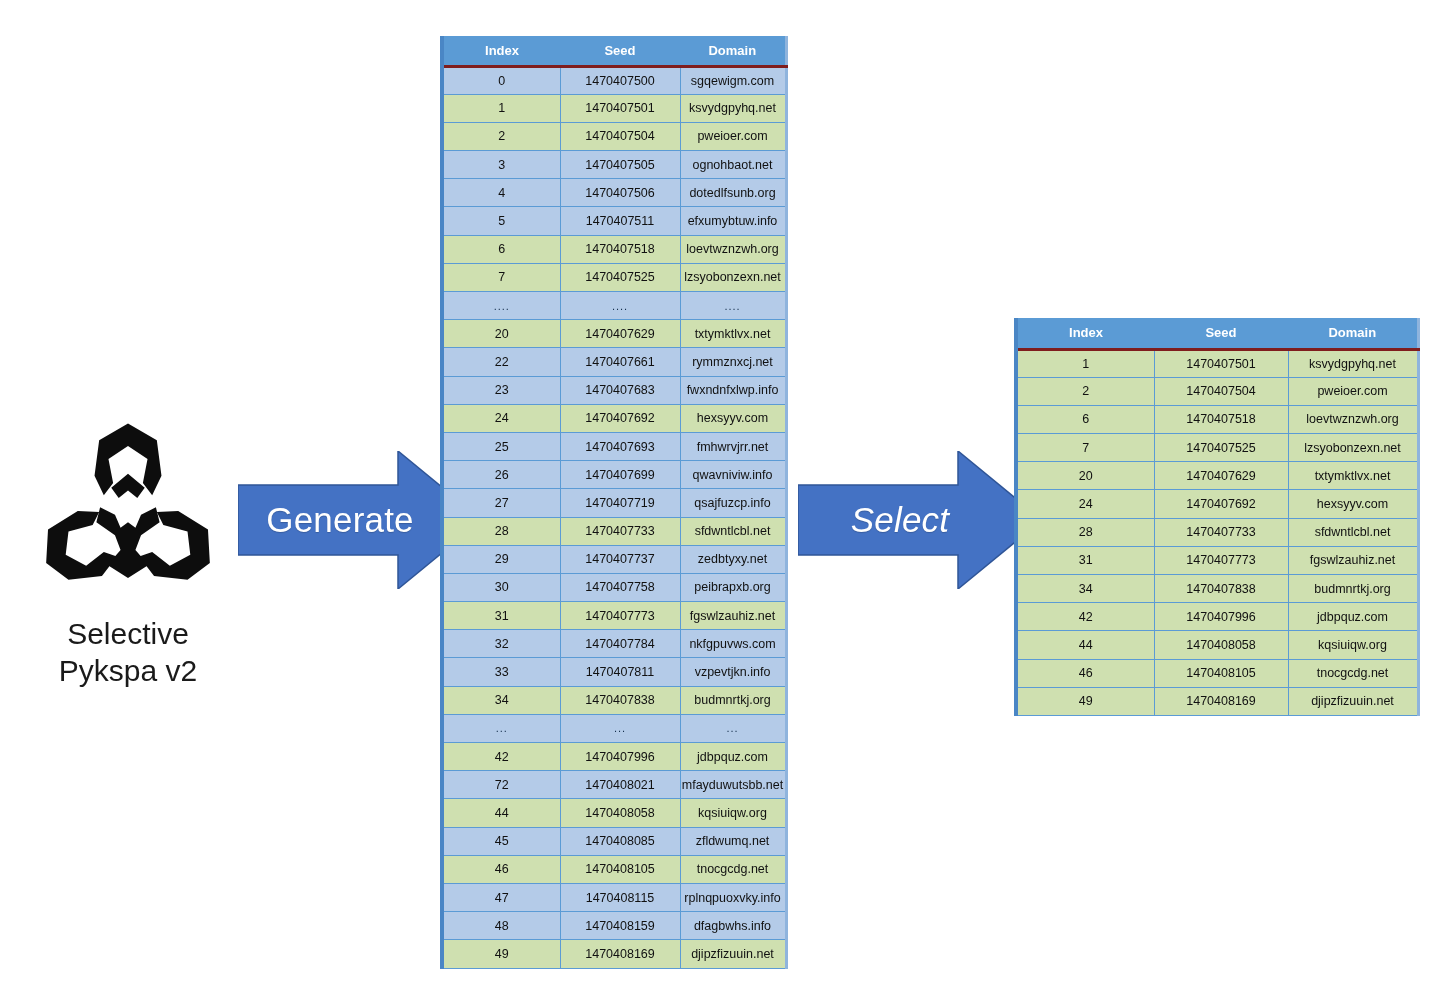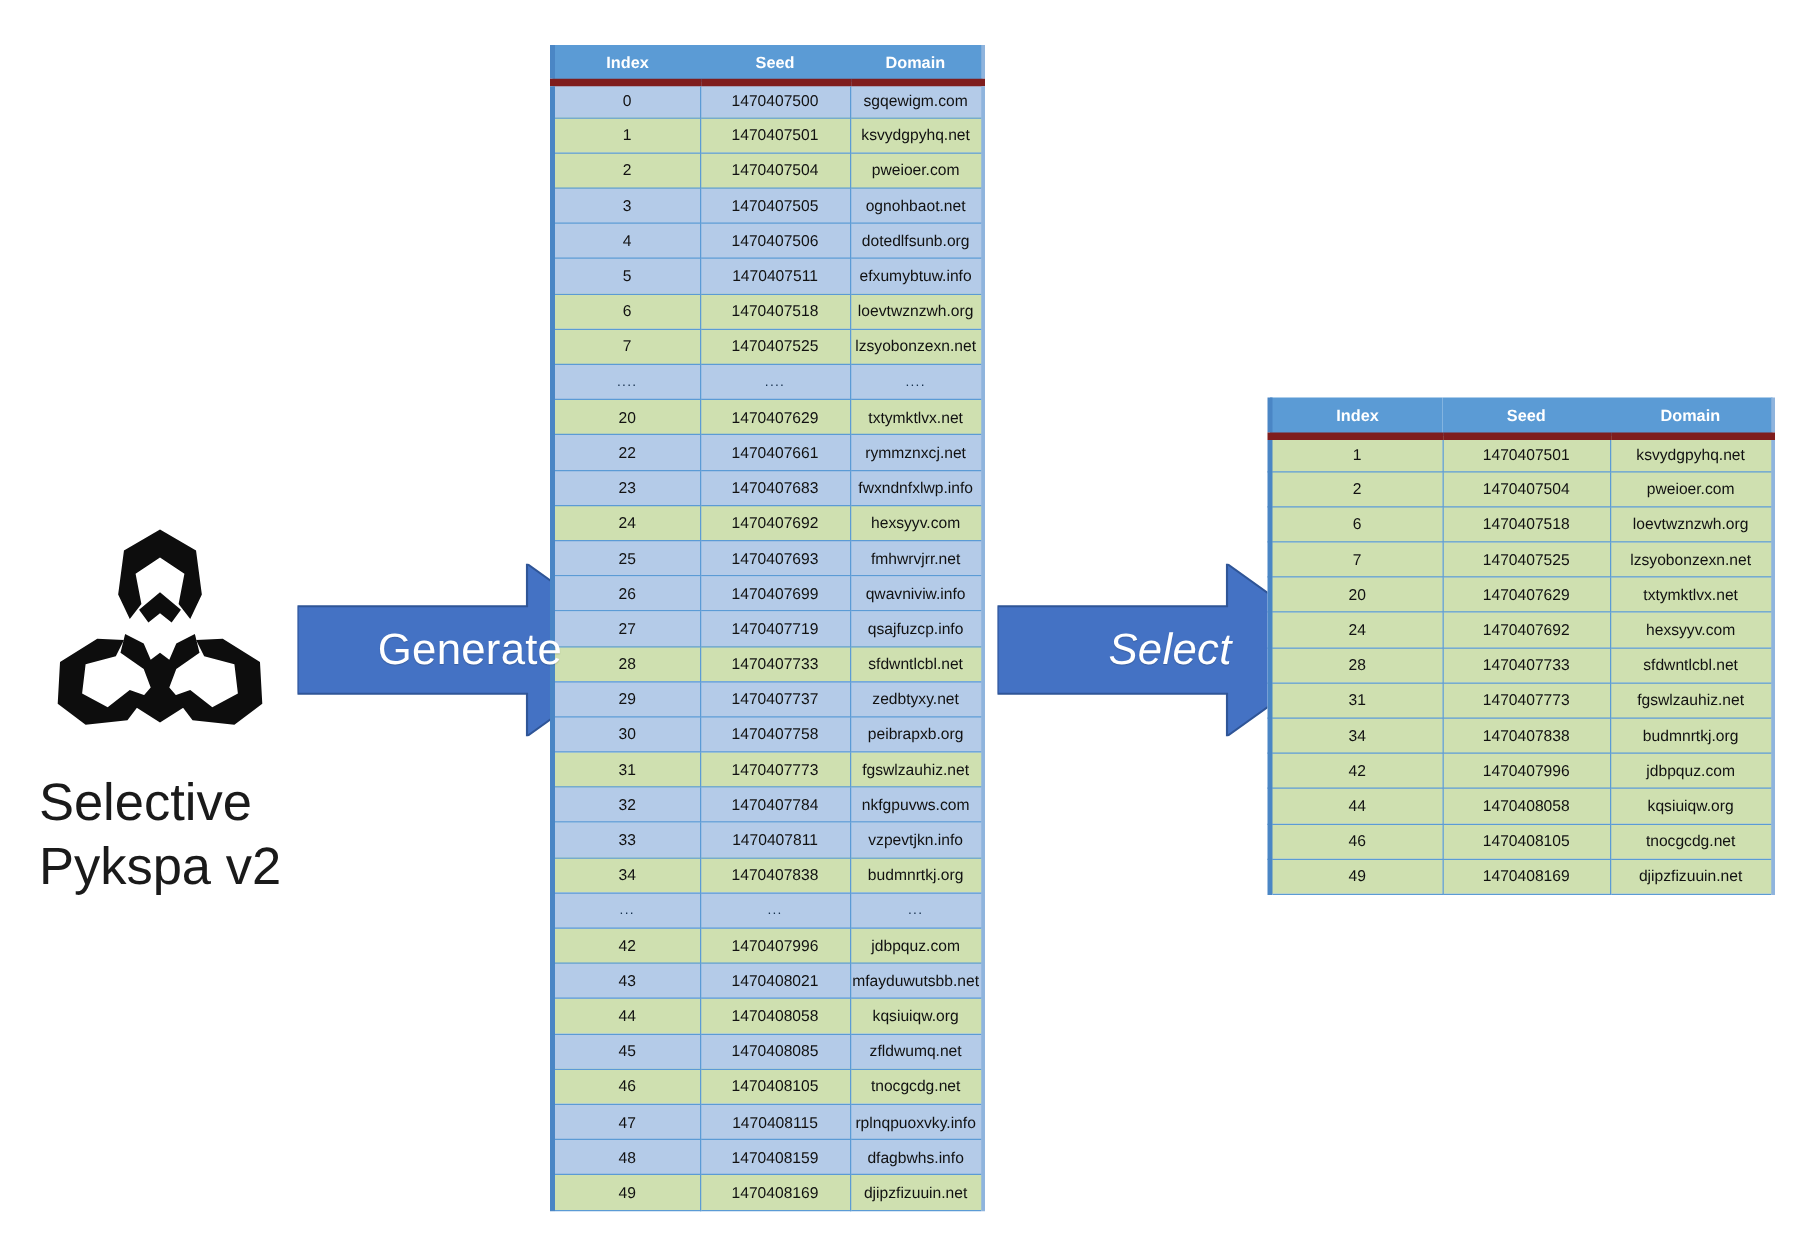--- a/index.html
+++ b/index.html
@@ -26,34 +26,34 @@
     flex-direction: column;
     align-items: center;
   }
   #biohazard-icon {
     width: 186px;
     height: 186px;
     display: block;
   }
   #logo-caption {
     margin-top: 12px;
-    font-size: 42px;
+    text-align: center;
+    font-size: 30px;
     line-height: 1.22;
     color: #1a1a1a;
     font-family: "Liberation Sans", sans-serif;
     white-space: pre-line;
   }
 
   
   .arrow-wrap {
     position: absolute;
     display: flex;
     align-items: center;
     justify-content: center;
-    padding-left: 36px;
   }
   .arrow-svg {
     position: absolute;
     left: 0;
     top: 0;
     width: 100%;
     height: 100%;
   }
   .arrow-label {
     position: relative;
@@ -81,21 +81,21 @@
     vertical-align: middle;
     box-sizing: border-box;
   }
   .dga-table th {
     background: #5b9bd5;
     color: #ffffff;
     font-size: 13px;
     font-weight: bold;
     height: 30px;
     border: none;
-    border-bottom: 6px solid #7f1d1d;
+    border-bottom: 3px solid #7f1d1d;
   }
   .dga-table td {
     font-size: 12.5px;
     color: #111111;
     height: 28.2px;
     border: 1px solid #5b9bd5;
   }
   .row-blue td   { background: #b4cbe8; }
   .row-green td  { background: #cfe0b0; }
   .row-sep td    { background: #b4cbe8; color: #16304d; letter-spacing: 1px; font-size: 11px; }
@@ -295,21 +295,21 @@
         <td>...</td>
         <td>...</td>
         <td>...</td>
       </tr>
       <tr class="row-green">
         <td>42</td>
         <td>1470407996</td>
         <td>jdbpquz.com</td>
       </tr>
       <tr class="row-blue">
-        <td>43</td>
+        <td>72</td>
         <td>1470408021</td>
         <td>mfayduwutsbb.net</td>
       </tr>
       <tr class="row-green">
         <td>44</td>
         <td>1470408058</td>
         <td>kqsiuiqw.org</td>
       </tr>
       <tr class="row-blue">
         <td>45</td>

